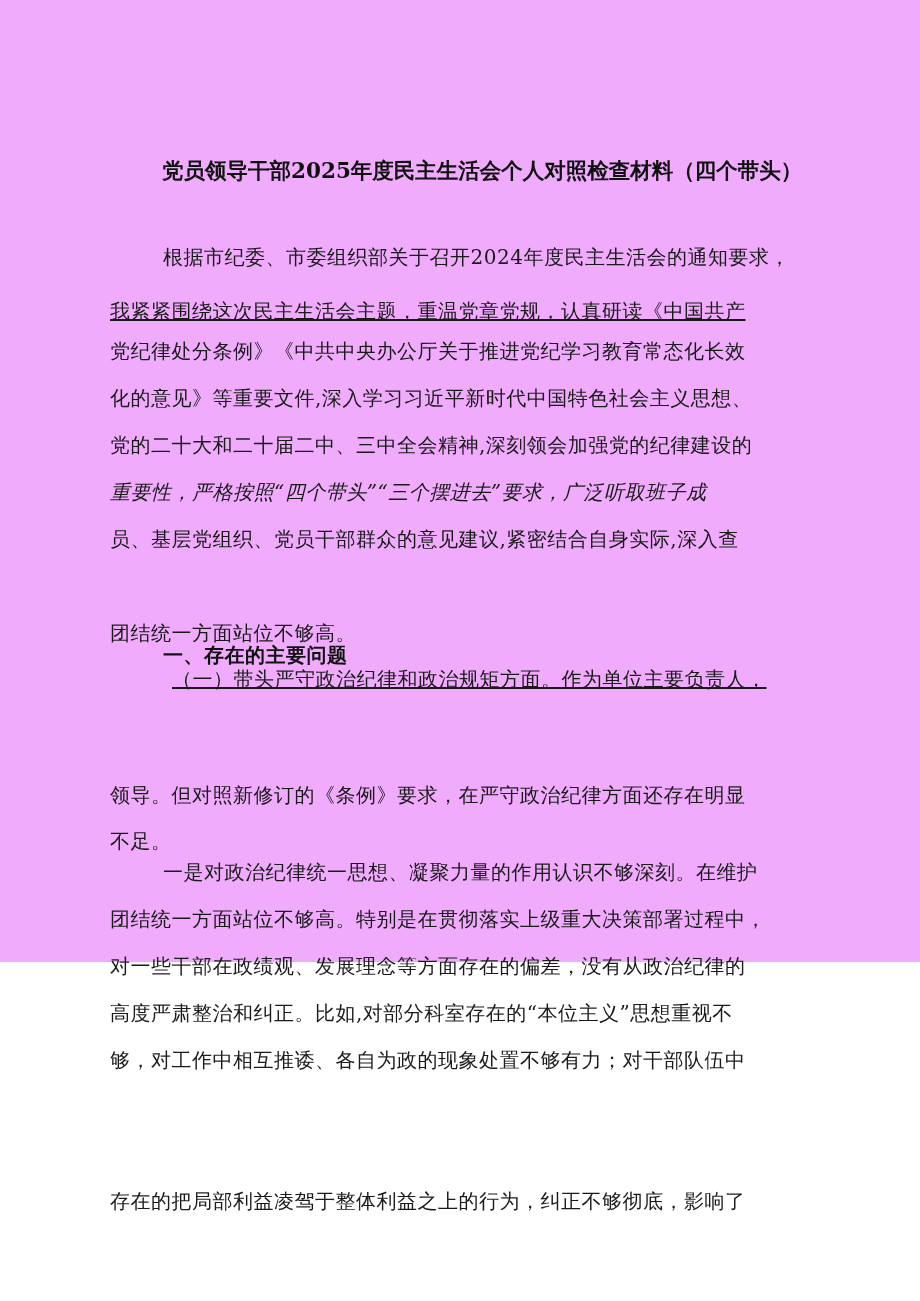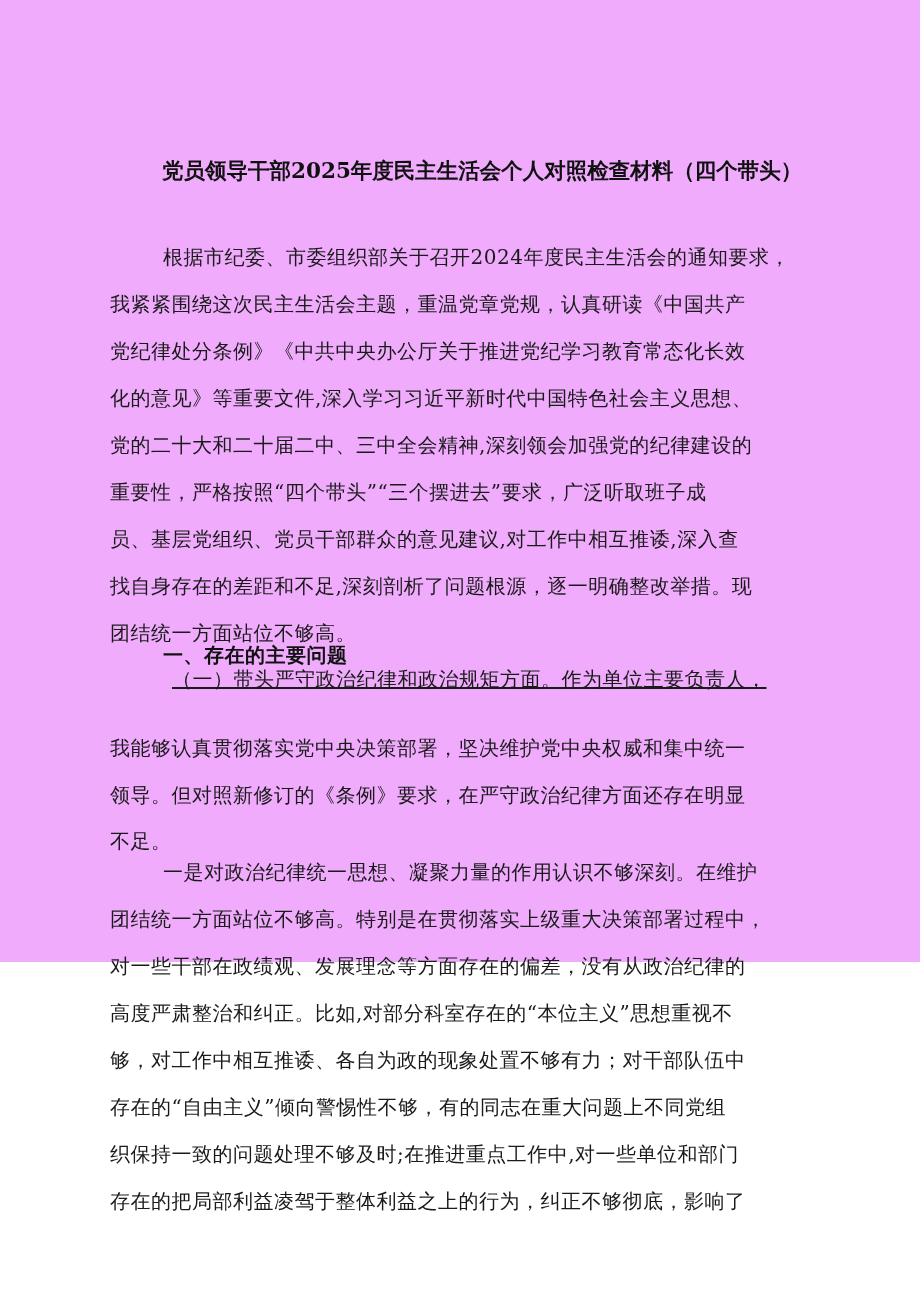--- a/index.html
+++ b/index.html
@@ -53,38 +53,34 @@
     }
   </style>
 </head>
 <body>
 
 <div class="page">
 
   <div class="title">党员领导干部2025年度民主生活会个人对照检查材料（四个带头）</div>
 
   <div class="line indent" style="top:242px;">根据市纪委、市委组织部关于召开2024年度民主生活会的通知要求，</div>
-  <div class="line" style="top:289px;">我紧紧围绕这次民主生活会主题，重温党章党规，认真研读《中国共产</div>
+  <div class="line" style="top:296px;text-decoration:underline;">我紧紧围绕这次民主生活会主题，重温党章党规，认真研读《中国共产</div>
   <div class="line" style="top:336px;">党纪律处分条例》《中共中央办公厅关于推进党纪学习教育常态化长效</div>
   <div class="line" style="top:383px;">化的意见》等重要文件,深入学习习近平新时代中国特色社会主义思想、</div>
   <div class="line" style="top:430px;">党的二十大和二十届二中、三中全会精神,深刻领会加强党的纪律建设的</div>
-  <div class="line" style="top:477px;">重要性，严格按照“四个带头”“三个摆进去”要求，广泛听取班子成</div>
-  <div class="line" style="top:524px;">员、基层党组织、党员干部群众的意见建议,对工作中相互推诿,深入查</div>
-  <div class="line" style="top:571px;">找自身存在的差距和不足,深刻剖析了问题根源，逐一明确整改举措。现</div>
+  <div class="line" style="top:477px;font-style:italic;">重要性，严格按照“四个带头”“三个摆进去”要求，广泛听取班子成</div>
+  <div class="line" style="top:524px;">员、基层党组织、党员干部群众的意见建议,紧密结合自身实际,深入查</div>
   <div class="line" style="top:618px;">团结统一方面站位不够高。</div>
 
   <div class="line indent heading" style="top:640px;">一、存在的主要问题</div>
 
   <div class="line indent2" style="top:664px;text-decoration:underline;">（一）带头严守政治纪律和政治规矩方面。作为单位主要负责人，</div>
-  <div class="line" style="top:733px;">我能够认真贯彻落实党中央决策部署，坚决维护党中央权威和集中统一</div>
   <div class="line" style="top:780px;">领导。但对照新修订的《条例》要求，在严守政治纪律方面还存在明显</div>
   <div class="line" style="top:826px;">不足。</div>
 
   <div class="line indent" style="top:857px;">一是对政治纪律统一思想、凝聚力量的作用认识不够深刻。在维护</div>
   <div class="line" style="top:951px;">对一些干部在政绩观、发展理念等方面存在的偏差，没有从政治纪律的</div>
   <div class="line" style="top:904px;">团结统一方面站位不够高。特别是在贯彻落实上级重大决策部署过程中，</div>
   <div class="line" style="top:998px;">高度严肃整治和纠正。比如,对部分科室存在的“本位主义”思想重视不</div>
   <div class="line" style="top:1045px;">够，对工作中相互推诿、各自为政的现象处置不够有力；对干部队伍中</div>
-  <div class="line" style="top:1092px;">存在的“自由主义”倾向警惕性不够，有的同志在重大问题上不同党组</div>
-  <div class="line" style="top:1139px;">织保持一致的问题处理不够及时;在推进重点工作中,对一些单位和部门</div>
   <div class="line" style="top:1186px;">存在的把局部利益凌驾于整体利益之上的行为，纠正不够彻底，影响了</div>
 
 </div>
 
 </body></html>

